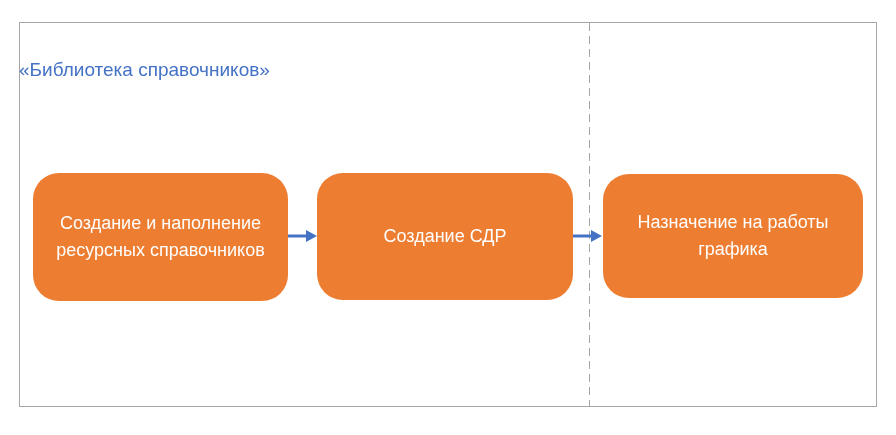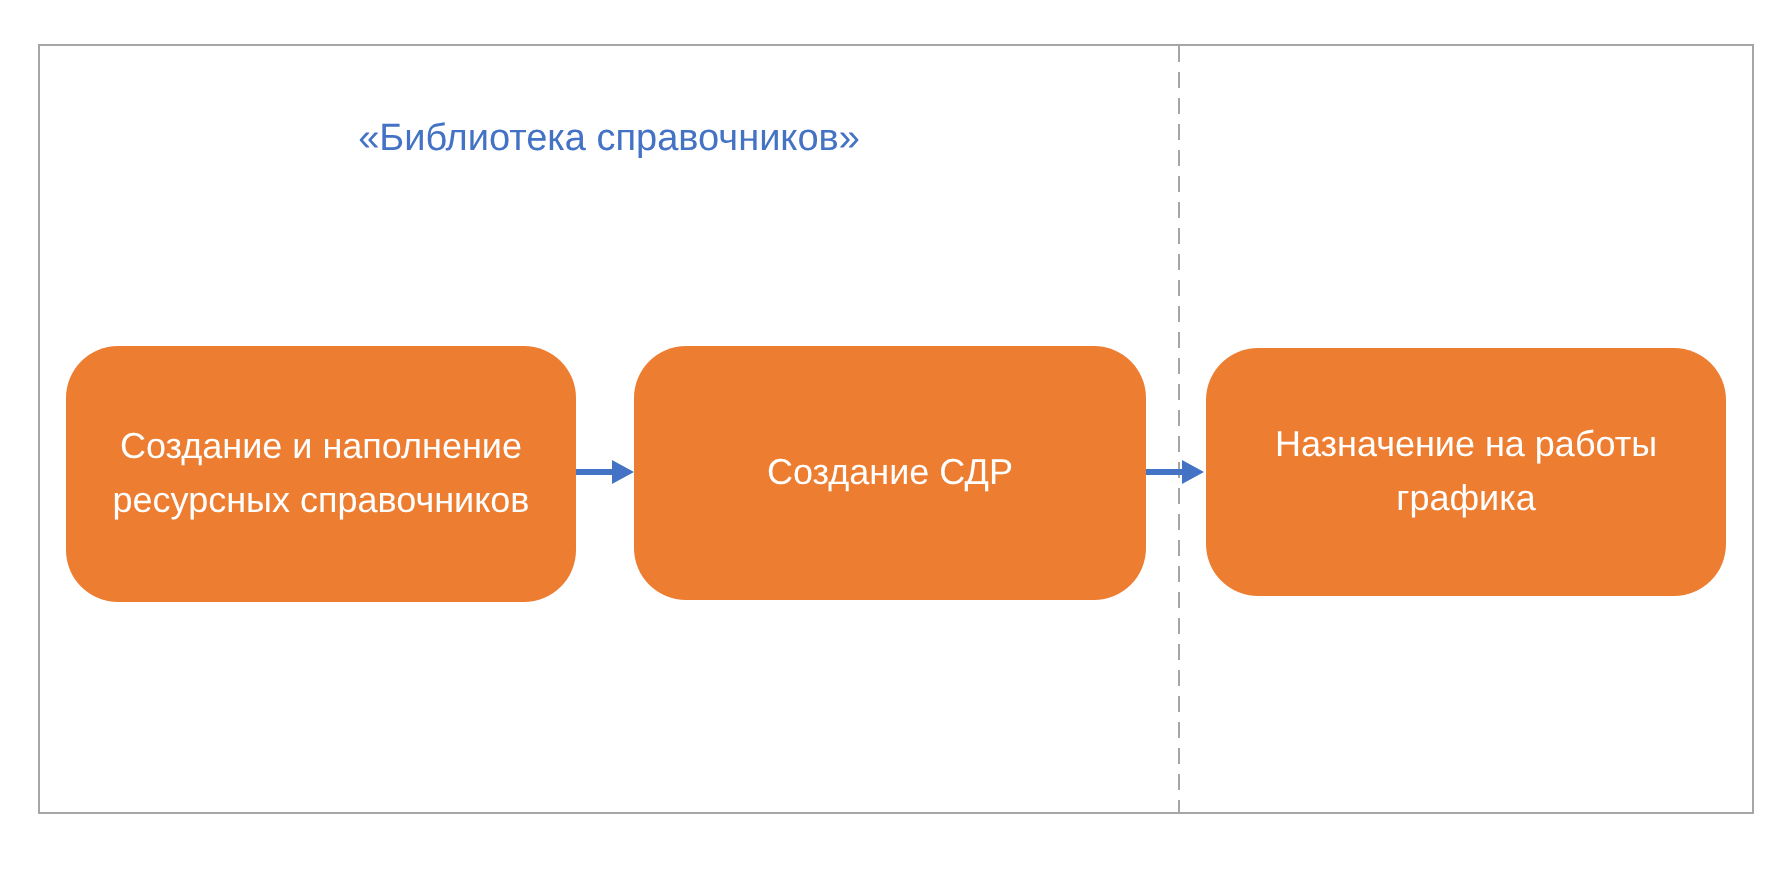--- a/index.html
+++ b/index.html
@@ -33,21 +33,20 @@
       to bottom,
       var(--divider) 0px, var(--divider) 8px,
       transparent 8px, transparent 13px);
   }
   .section-title{
     position:absolute;
     top:57px;
     color:var(--accent-blue);
     font-size:19px;
     font-weight:400;
-    text-align:center;
     line-height:26px;
     white-space:nowrap;
   }
   .section-title.left{left:19px;width:571px;}
   .section-title.right{left:590px;width:287px;}
   .flow-box{
     position:absolute;
     background:var(--accent-orange);
     border-radius:26px;
     color:var(--box-text);

